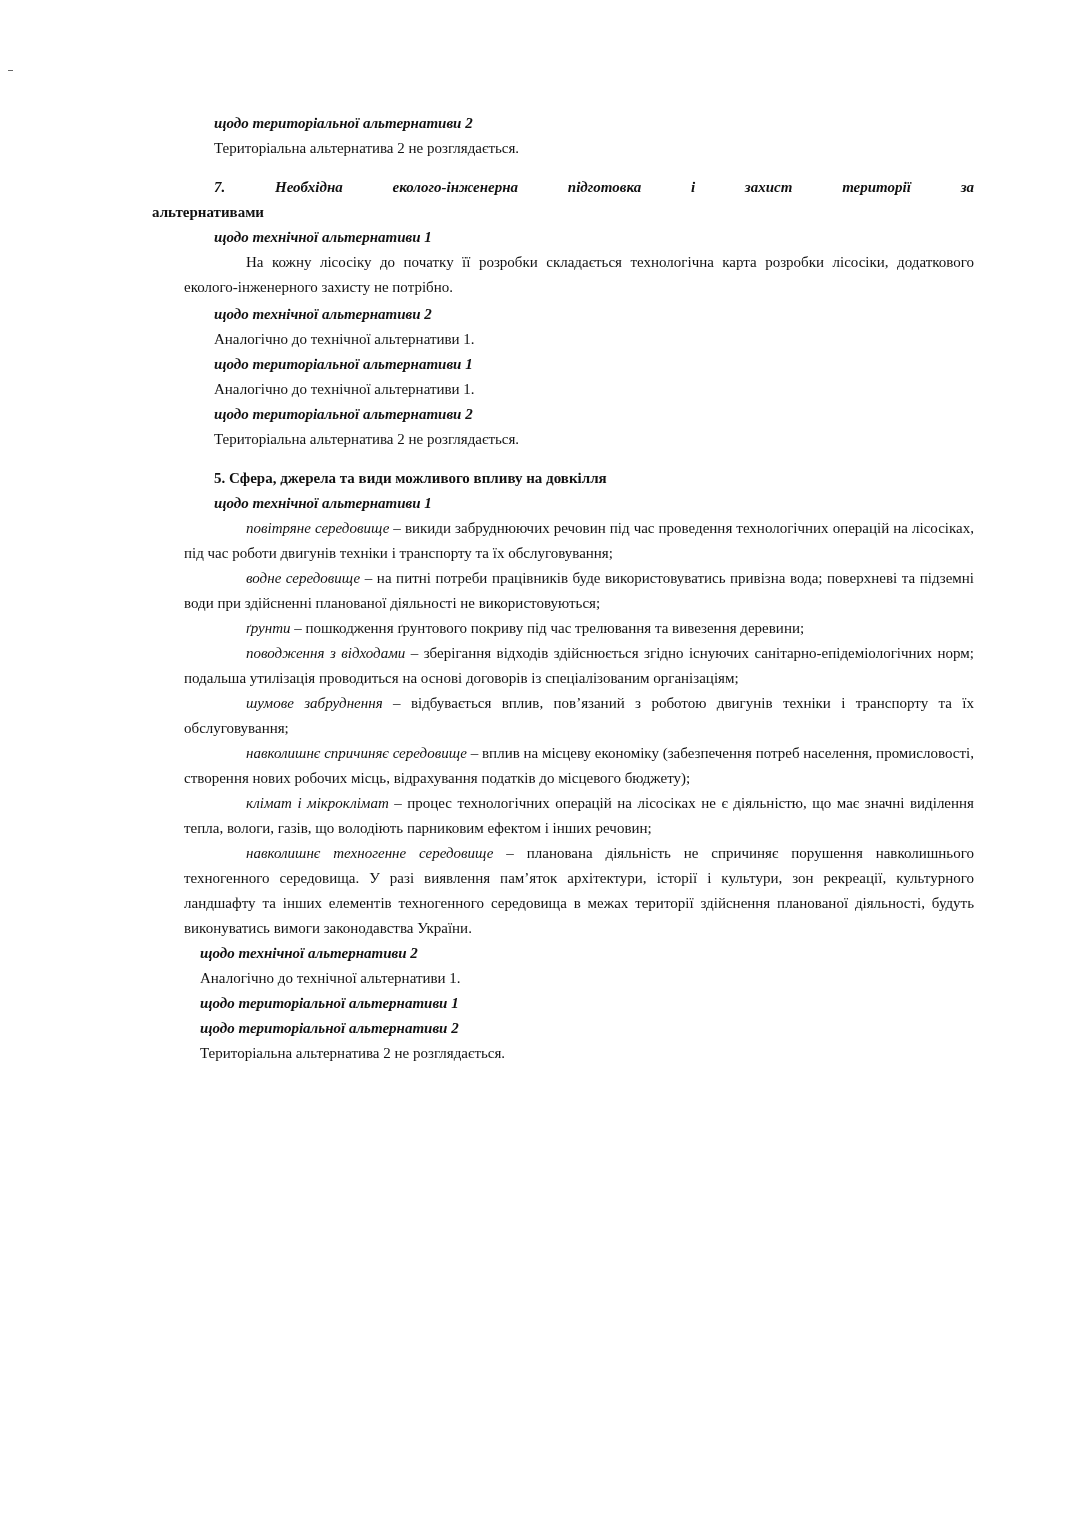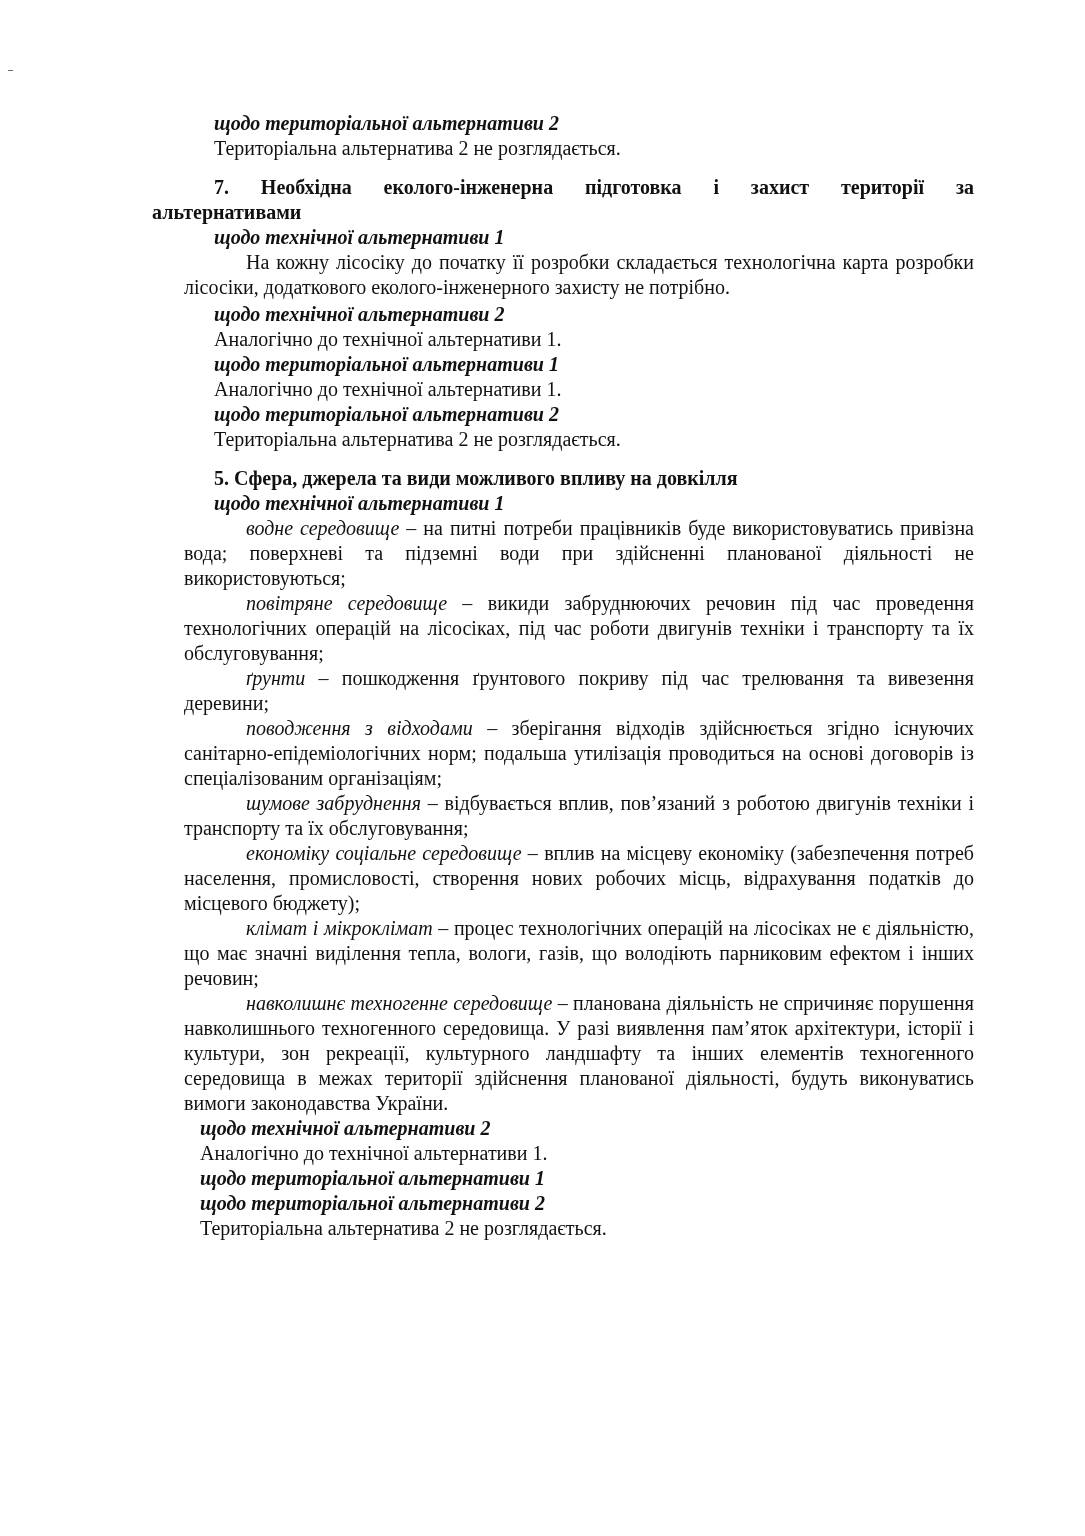--- a/index.html
+++ b/index.html
@@ -13,21 +13,21 @@
       position: relative;
       overflow: hidden;
       font-family: "Liberation Serif", "DejaVu Serif", serif;
       color: #111111;
     }
     .page {
       position: absolute;
       left: 152px;
       top: 111px;
       width: 822px;
-      font-size: 20px;
+      font-size: 15px;
       line-height: 25px;
     }
     .scan-mark {
       position: absolute;
       left: 8px;
       top: 70px;
       width: 5px;
       height: 1px;
       background: #666;
     }
@@ -57,46 +57,46 @@
 <body>
 
 <div class="scan-mark"></div>
 
 <div class="page">
 
   <p class="sub">щодо територіальної альтернативи 2</p>
   <p class="plain-ind">Територіальна альтернатива 2 не розглядається.</p>
 
   <div class="gap-md">
-    <p class="heading ind just-full" style="text-indent:62px; white-space:pre;">7.  Необхідна  еколого-інженерна  підготовка  і  захист  території  за</p>
+    <p class="heading ind just-full" style="text-indent:62px; white-space:pre;font-style:italic;">7.  Необхідна  еколого-інженерна  підготовка  і  захист  території  за</p>
     <p class="heading">альтернативами</p>
 
     <p class="sub">щодо технічної альтернативи 1</p>
     <p class="ind just">На кожну лісосіку до початку її розробки складається технологічна карта розробки лісосіки, додаткового еколого-інженерного захисту не потрібно.</p>
 
     <p class="sub" style="margin-top:2px;">щодо технічної альтернативи 2</p>
     <p class="plain-ind">Аналогічно до технічної альтернативи 1.</p>
 
     <p class="sub">щодо територіальної альтернативи 1</p>
     <p class="plain-ind">Аналогічно до технічної альтернативи 1.</p>
 
     <p class="sub">щодо територіальної альтернативи 2</p>
     <p class="plain-ind">Територіальна альтернатива 2 не розглядається.</p>
   </div>
 
   <div class="gap-md">
     <p class="heading plain-ind">5. Сфера, джерела та види можливого впливу на довкілля</p>
     <p class="sub">щодо технічної альтернативи 1</p>
 
+    <p class="ind just"><span class="item-term">повітряне середовище</span><span> – викиди забруднюючих речовин під час проведення технологічних операцій на лісосіках, під час роботи двигунів техніки і транспорту та їх обслуговування;</span></p>
     <p class="ind just"><span class="item-term">водне середовище</span><span> – на питні потреби працівників буде використовуватись привізна вода; поверхневі та підземні води при здійсненні планованої діяльності не використовуються;</span></p>
-    <p class="ind just"><span class="item-term">повітряне середовище</span><span> – викиди забруднюючих речовин під час проведення технологічних операцій на лісосіках, під час роботи двигунів техніки і транспорту та їх обслуговування;</span></p>
     <p class="ind just"><span class="item-term">ґрунти</span><span> – пошкодження ґрунтового покриву під час трелювання та вивезення деревини;</span></p>
     <p class="ind just"><span class="item-term">поводження з відходами</span><span> –  зберігання відходів здійснюється згідно існуючих санітарно-епідеміологічних норм; подальша утилізація проводиться на основі договорів із спеціалізованим організаціям;</span></p>
     <p class="ind just"><span class="item-term">шумове забруднення</span><span> – відбувається вплив, пов’язаний з роботою двигунів техніки і транспорту та їх обслуговування;</span></p>
-    <p class="ind just"><span class="item-term">економіку соціальне середовище</span><span> – вплив на місцеву економіку (забезпечення потреб населення, промисловості, створення нових робочих місць, відрахування податків до місцевого бюджету);</span></p>
+    <p class="ind just"><span class="item-term">навколишнє спричиняє середовище</span><span> – вплив на місцеву економіку (забезпечення потреб населення, промисловості, створення нових робочих місць, відрахування податків до місцевого бюджету);</span></p>
     <p class="ind just"><span class="item-term">клімат і мікроклімат</span><span> – процес технологічних операцій на лісосіках не є діяльністю, що має значні виділення тепла, вологи, газів, що володіють парниковим ефектом і інших речовин;</span></p>
     <p class="ind just"><span class="item-term">навколишнє техногенне середовище</span><span> – планована діяльність не спричиняє порушення навколишнього техногенного середовища. У разі виявлення пам’яток архітектури, історії і культури, зон рекреації, культурного ландшафту та інших елементів техногенного середовища в межах території здійснення планованої діяльності, будуть виконуватись вимоги законодавства України.</span></p>
 
     <p class="sub2">щодо технічної альтернативи 2</p>
     <p class="plain-ind2">Аналогічно до технічної альтернативи 1.</p>
     <p class="sub2">щодо територіальної альтернативи 1</p>
     <p class="sub2">щодо територіальної альтернативи 2</p>
     <p class="plain-ind2">Територіальна альтернатива 2 не розглядається.</p>
   </div>
 

